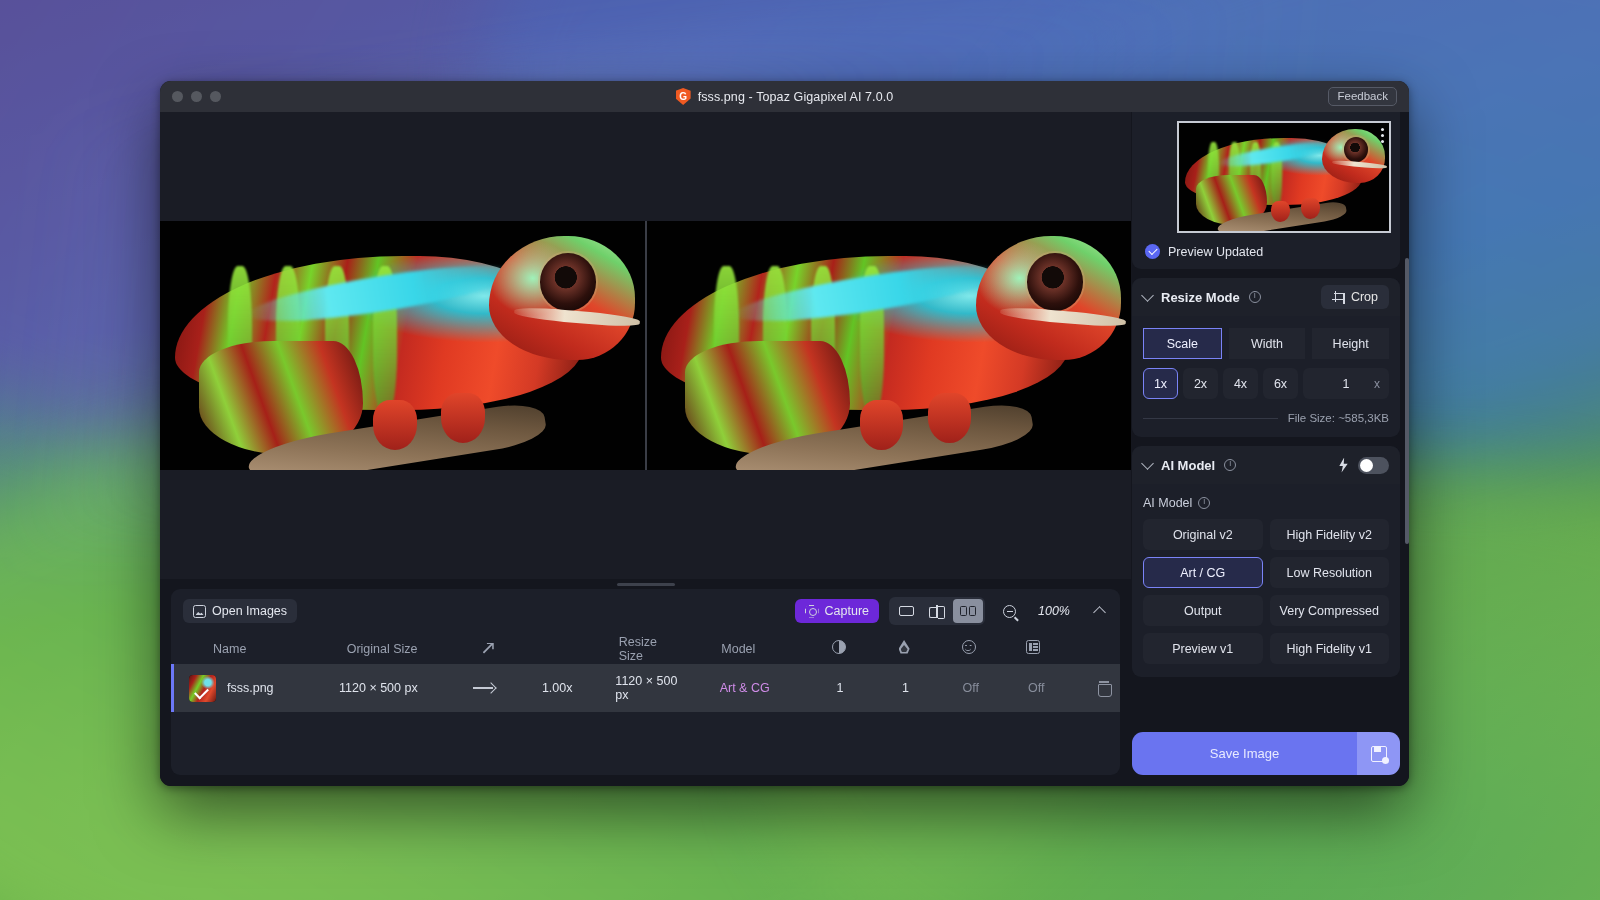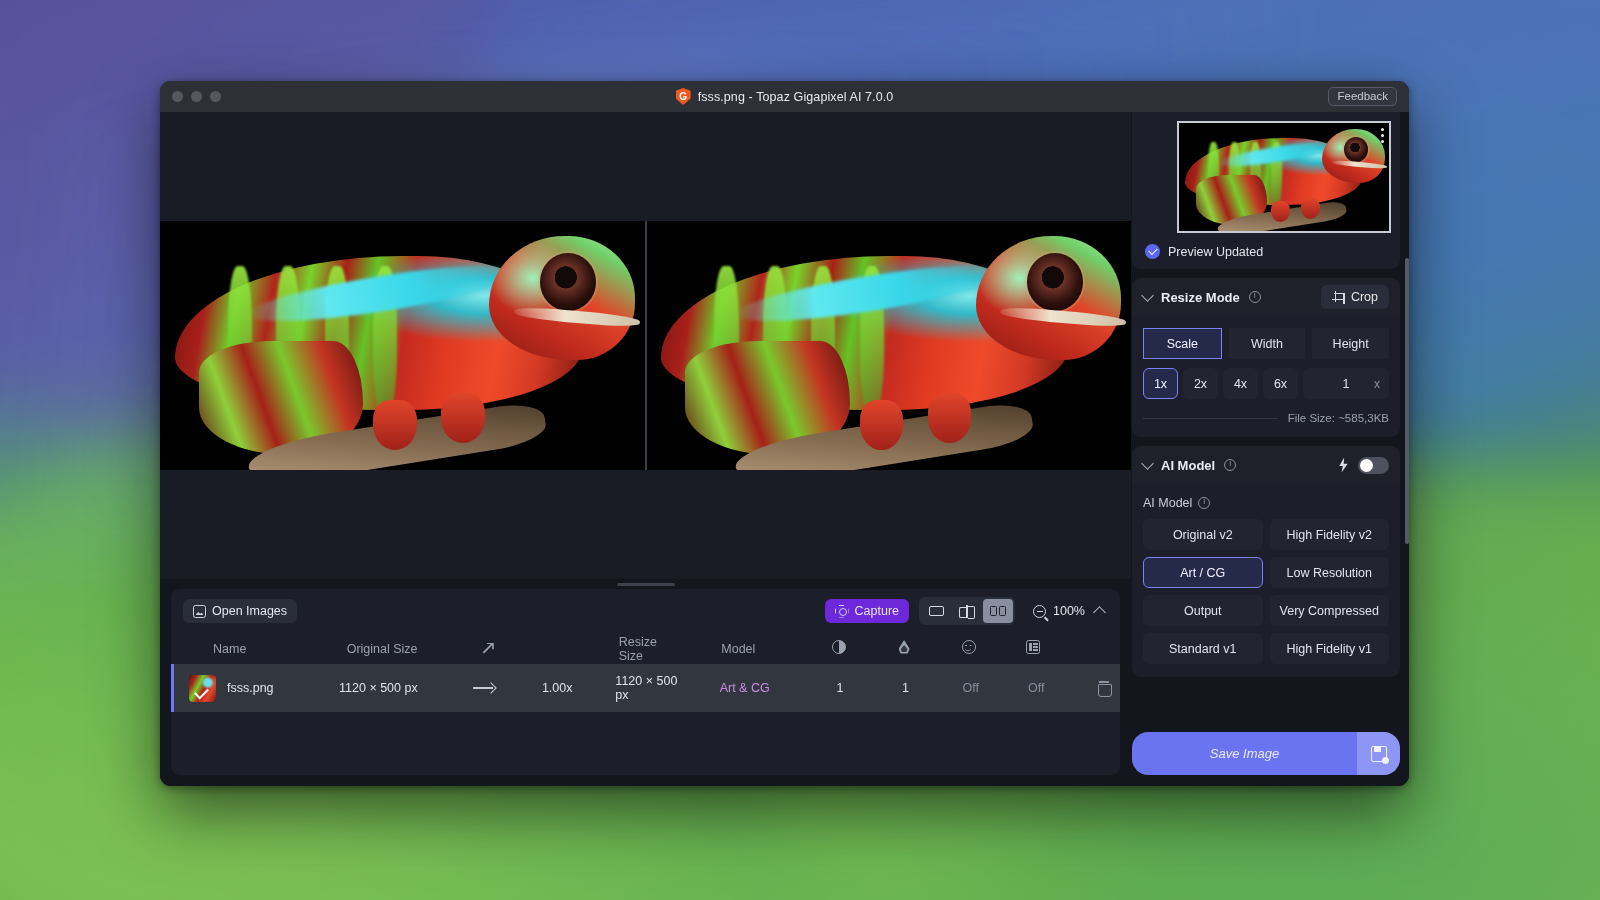--- a/index.html
+++ b/index.html
@@ -197,22 +197,22 @@
   .vi-single { width: 15px; height: 10px; border: 1.5px solid #d6dae3; border-radius: 2px; }
   .vi-split { width: 16px; height: 11px; position: relative; }
   .vi-split::before { content:""; position:absolute; left:0; top:1px; width:6px; height:9px;
                       border:1.5px solid #d6dae3; border-right:none; border-radius:2px 0 0 2px; }
   .vi-split::after { content:""; position:absolute; right:0; top:0; width:6px; height:11px;
                      border:1.5px solid #d6dae3; border-left:none; border-radius:0 2px 2px 0; }
   .vi-split i { position:absolute; left:7px; top:-1px; width:1.5px; height:13px; background:#d6dae3; }
   .vi-dual { width: 16px; height: 10px; display: flex; gap: 2px; }
   .vi-dual span { flex: 1; border: 1.5px solid #20232c; border-radius: 1.5px; background: transparent; }
   .view-btn.active .vi-dual span { border-color: #20232c; }
-  .zoom-box { display: flex; align-items: center; gap: 7px; padding: 0 4px 0 8px;
-              font-size: 12.5px; color: #e3e6ee; }
+  .zoom-box { display: flex; align-items: center; gap: 22px; padding: 0 4px 0 8px;
+              font-size: 12.5px; color: #e3e6ee; font-style: italic; }
   .mag { width: 13px; height: 13px; border: 1.5px solid #cdd2dd; border-radius: 50%;
          position: relative; flex: none; }
   .mag::after { content:""; position:absolute; right:-4px; bottom:-3px; width:5px; height:1.6px;
                 background:#cdd2dd; transform: rotate(45deg); }
   .mag::before { content:""; position:absolute; left:2.5px; top:5px; width:6px; height:1.4px;
                  background:#cdd2dd; }
   .chev-up { width:9px; height:9px; border-left:1.6px solid #b9bec9; border-top:1.6px solid #b9bec9;
              transform: rotate(45deg); margin-left: 3px; margin-top:3px; }
 
   
@@ -342,21 +342,21 @@
           display: flex; align-items: center; justify-content: center;
           font-size: 12.5px; color: #e0e3ec; }
   .mbtn.sel { background: #262a4a; border: 1.4px solid #7a83f7; color: #eef0ff; }
   .field-label { display: flex; align-items: center; gap: 6px; font-size: 12.5px; color: #c9cedb; }
 
   .sb-scroll { position: absolute; right: 0px; top: 146px; width: 4px; height: 286px;
                border-radius: 2px; background: #5d6personally; }
   .sb-scroll { background: #555a67; }
 
   .sb-spacer { flex: 1; min-height: 0; }
-  .save-row { flex: none; display: flex; margin-bottom: 11px; border-radius: 16px; overflow: hidden; font-style: italic; }
+  .save-row { flex: none; display: flex; margin-bottom: 11px; border-radius: 11px; overflow: hidden; }
   .save-btn { flex: 1; height: 43px; background: #6a74f0; display: flex; align-items: center;
               justify-content: center; font-size: 13px; color: #e8eaff; }
   .save-alt { width: 43px; height: 43px; background: #8e96f5; display: flex;
               align-items: center; justify-content: center; }
   .save-ico { width: 16px; height: 16px; position: relative; }
   .save-ico::before { content:""; position:absolute; inset:0; border:1.6px solid #f0f1ff;
                       border-radius: 2px; }
   .save-ico::after { content:""; position:absolute; left:3.5px; top:1.5px; width:7px; height:4.5px;
                      background:#f0f1ff; }
   .save-ico i { position:absolute; right:-2px; bottom:-2px; width:7px; height:7px; border-radius:50%;
@@ -614,21 +614,21 @@
             <span>AI Model</span>
             <span class="info-i"></span>
           </div>
           <div class="model-grid">
             <div class="mbtn">Original v2</div>
             <div class="mbtn">High Fidelity v2</div>
             <div class="mbtn sel">Art / CG</div>
             <div class="mbtn">Low Resolution</div>
             <div class="mbtn">Output</div>
             <div class="mbtn">Very Compressed</div>
-            <div class="mbtn">Standard v1</div>
+            <div class="mbtn">Preview v1</div>
             <div class="mbtn">High Fidelity v1</div>
           </div>
         </div>
       </div>
 
       <div class="sb-spacer"></div>
 
       <div class="save-row">
         <div class="save-btn">Save Image</div>
         <div class="save-alt">

